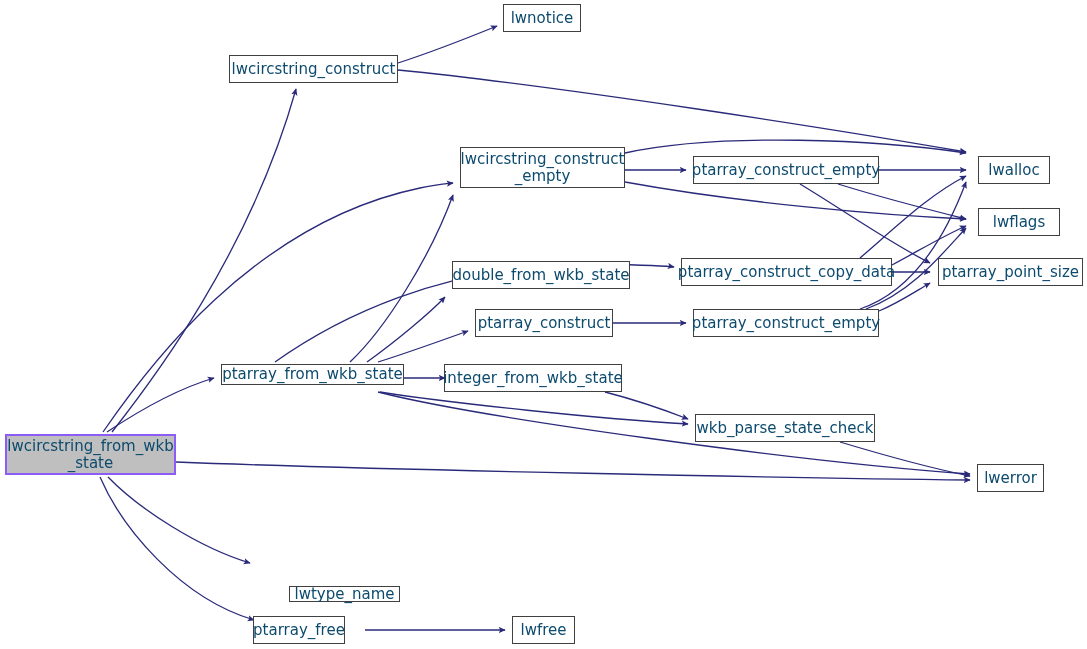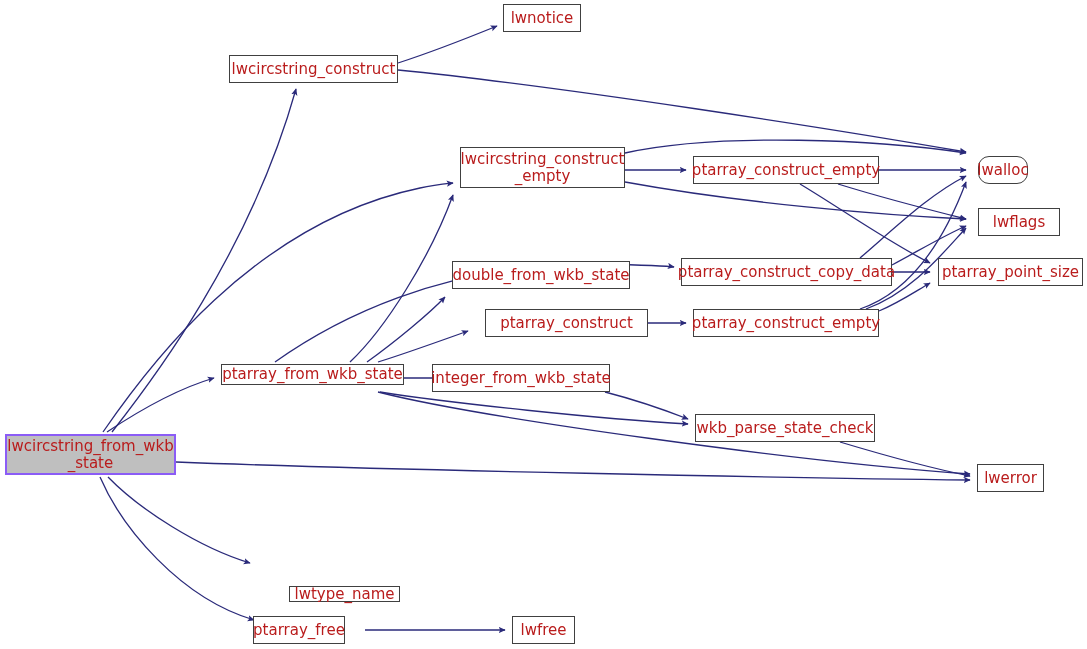--- a/index.html
+++ b/index.html
@@ -20,21 +20,21 @@
     left: 0;
     top: 0;
     width: 1087px;
     height: 649px;
   }
   .node {
     position: absolute;
     box-sizing: border-box;
     border: 1px solid #404040;
     background: #ffffff;
-    color: #b91c1c;
+    color: #0c4a6e;
     font-size: 15px;
     line-height: 17px;
     display: flex;
     align-items: center;
     justify-content: center;
     text-align: center;
     white-space: pre;
     z-index: 5;
   }
   .node.highlight {
@@ -86,29 +86,29 @@
       <path d="M108,477 C140,510 200,548 250,563" fill="none" stroke="#2a2a7a" stroke-width="1.3" marker-end="url(#arrowhead)"></path>
       <path d="M100,477 C122,528 180,598 254,620" fill="none" stroke="#2a2a7a" stroke-width="1.3" marker-end="url(#arrowhead)"></path>
       <path d="M365,630 L505,630" fill="none" stroke="#2a2a7a" stroke-width="1.3" marker-end="url(#arrowhead)"></path>
     </svg>
   <div id="nodes">
       <div class="node" style="left: 503px; top: 4px; width: 78px; height: 28px;"><span class="node-label">lwnotice</span></div>
       <div class="node" style="left: 229px; top: 55px; width: 169px; height: 28px;"><span class="node-label">lwcircstring_construct</span></div>
       <div class="node" style="left: 460px; top: 147px; width: 165px; height: 41px;"><span class="node-label">lwcircstring_construct
 _empty</span></div>
       <div class="node" style="left: 693px; top: 156px; width: 186px; height: 28px;"><span class="node-label">ptarray_construct_empty</span></div>
-      <div class="node" style="left: 978px; top: 156px; width: 50px; height: 28px; border-radius: 11px;"><span class="node-label">lwalloc</span></div>
+      <div class="node" style="left: 978px; top: 156px; width: 72px; height: 28px;"><span class="node-label">lwalloc</span></div>
       <div class="node" style="left: 978px; top: 208px; width: 82px; height: 28px;"><span class="node-label">lwflags</span></div>
       <div class="node" style="left: 452px; top: 261px; width: 178px; height: 28px;"><span class="node-label">double_from_wkb_state</span></div>
       <div class="node" style="left: 681px; top: 258px; width: 211px; height: 28px;"><span class="node-label">ptarray_construct_copy_data</span></div>
       <div class="node" style="left: 938px; top: 258px; width: 145px; height: 28px;"><span class="node-label">ptarray_point_size</span></div>
-      <div class="node" style="left: 475px; top: 309px; width: 163px; height: 28px; margin-left: 10px;"><span class="node-label">ptarray_construct</span></div>
+      <div class="node" style="left: 475px; top: 309px; width: 138px; height: 28px;"><span class="node-label">ptarray_construct</span></div>
       <div class="node" style="left: 693px; top: 309px; width: 186px; height: 28px;"><span class="node-label">ptarray_construct_empty</span></div>
       <div class="node" style="left: 221px; top: 364px; width: 183px; height: 21px;"><span class="node-label">ptarray_from_wkb_state</span></div>
-      <div class="node" style="left: 432px; top: 364px; width: 178px; height: 28px;"><span class="node-label">integer_from_wkb_state</span></div>
+      <div class="node" style="left: 444px; top: 364px; width: 178px; height: 28px;"><span class="node-label">integer_from_wkb_state</span></div>
       <div class="node" style="left: 695px; top: 414px; width: 180px; height: 28px;"><span class="node-label">wkb_parse_state_check</span></div>
       <div class="node highlight" style="left: 5px; top: 434px; width: 171px; height: 41px;"><span class="node-label">lwcircstring_from_wkb
 _state</span></div>
       <div class="node" style="left: 977px; top: 464px; width: 67px; height: 28px;"><span class="node-label">lwerror</span></div>
       <div class="node" style="left: 257px; top: 586px; width: 111px; height: 16px; margin-left: 32px;"><span class="node-label">lwtype_name</span></div>
       <div class="node" style="left: 253px; top: 616px; width: 92px; height: 28px;"><span class="node-label">ptarray_free</span></div>
       <div class="node" style="left: 512px; top: 616px; width: 63px; height: 28px;"><span class="node-label">lwfree</span></div>
     </div>
 </div>
 

